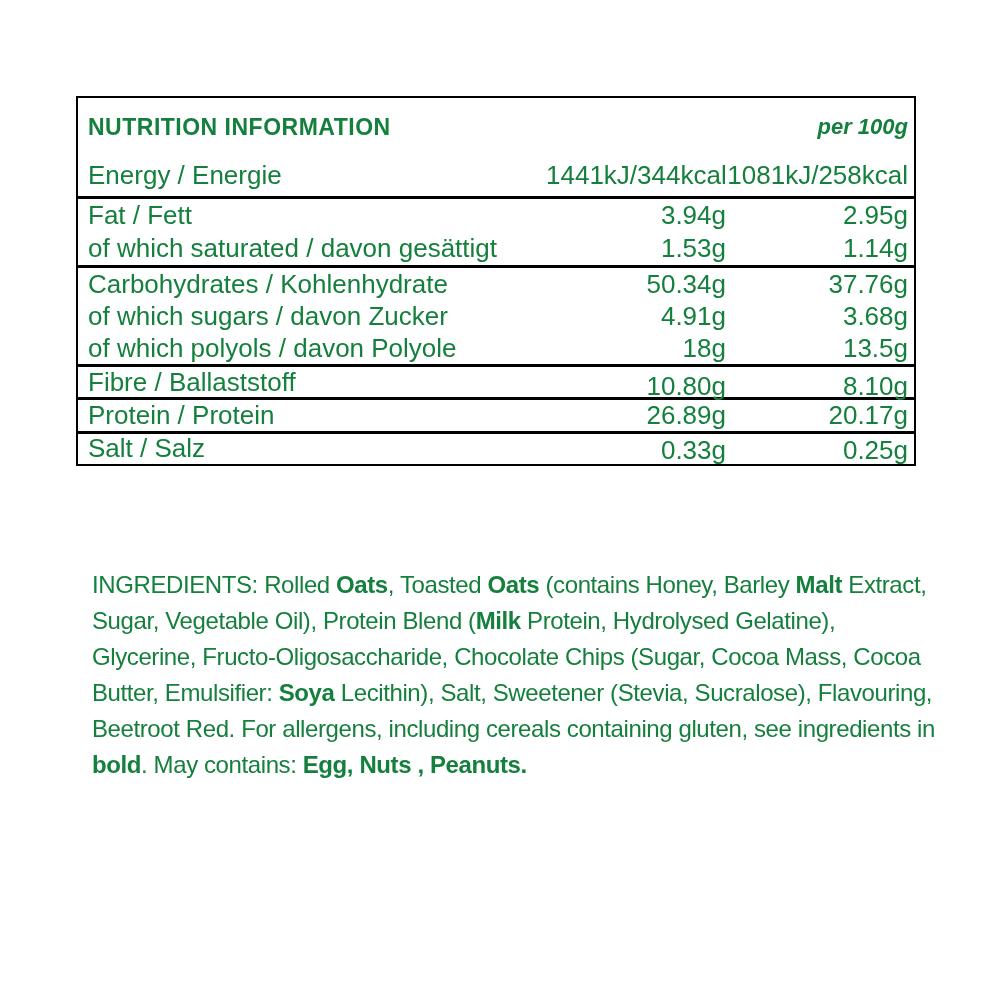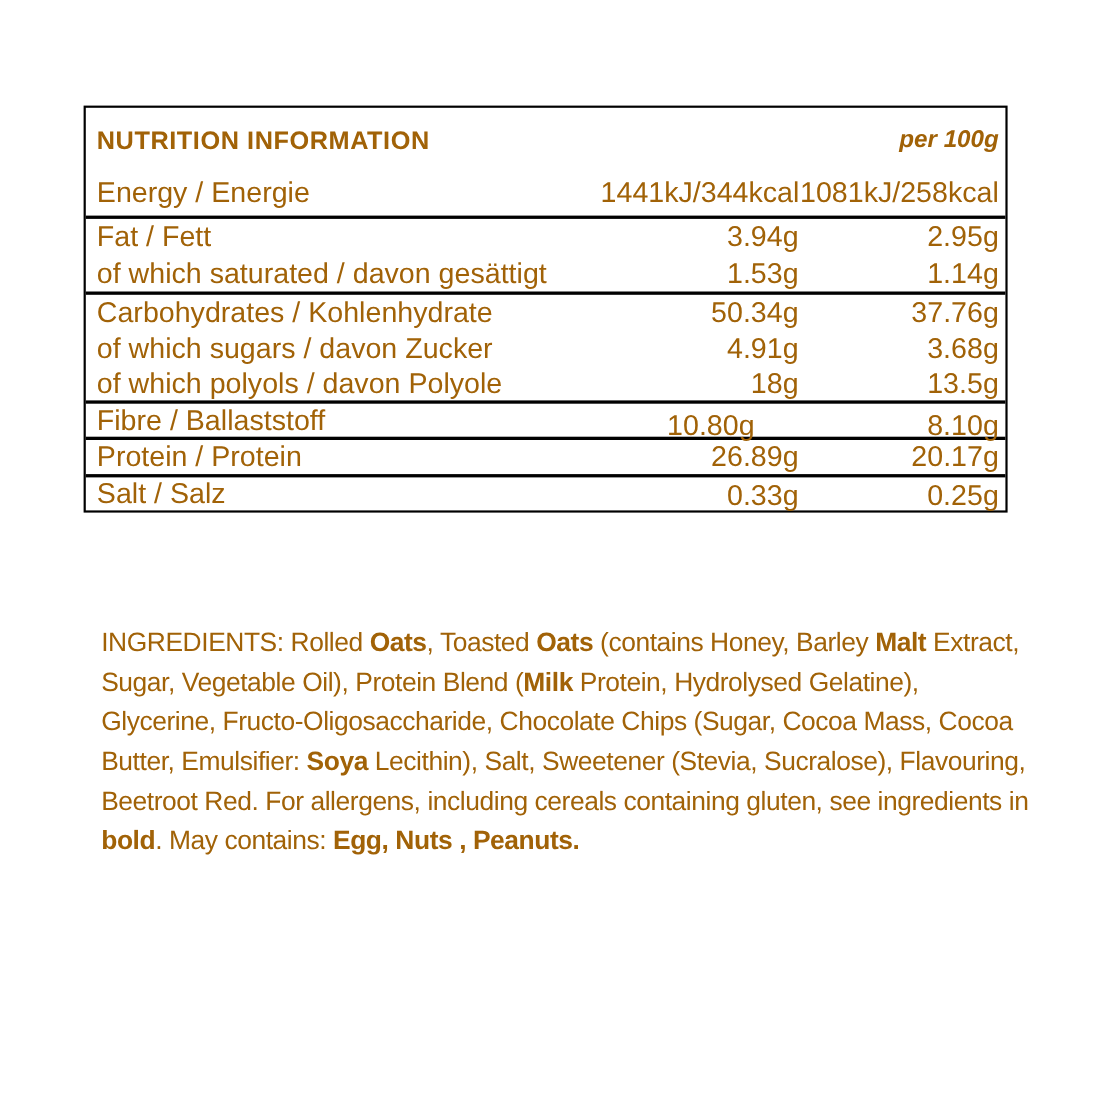--- a/index.html
+++ b/index.html
@@ -6,21 +6,21 @@
     margin: 0;
     padding: 0;
     background: #ffffff;
   }
   .page {
     position: relative;
     width: 1000px;
     height: 1000px;
     background: #ffffff;
     font-family: "Liberation Sans", sans-serif;
-    color: #a16207;
+    color: #15803d;
   }
 
   
   .nutri-table {
     position: absolute;
     left: 76px;
     top: 96px;
     width: 840px;
     box-sizing: border-box;
     border: 2px solid #000;
@@ -58,21 +58,21 @@
     padding: 0 6px 0 10px;
     font-size: 26px;
   }
   .row .label { flex: 1; white-space: nowrap; }
   .row .val   { text-align: right; white-space: nowrap; }
   .row .v1    { width: 180px; }
   .row .v2    { width: 182px; }
 
   .section:nth-child(1) .row { height: 42px; }   
   .section:nth-child(3) .row { height: 32px; }   
-  .section:nth-child(4) .row { height: 30px; gap: 40px; }   
+  .section:nth-child(4) .row { height: 30px; }   
   .section:nth-child(5) .row { height: 31px; }   
   .section:nth-child(6) .row { height: 30px; align-items: flex-end; }   
   .section:nth-child(4) .val { transform: translateY(4px); } 
   .section:nth-child(6) .val { transform: translateY(2px); }
 
   
   .ingredients {
     position: absolute;
     left: 92px;
     top: 522px;

